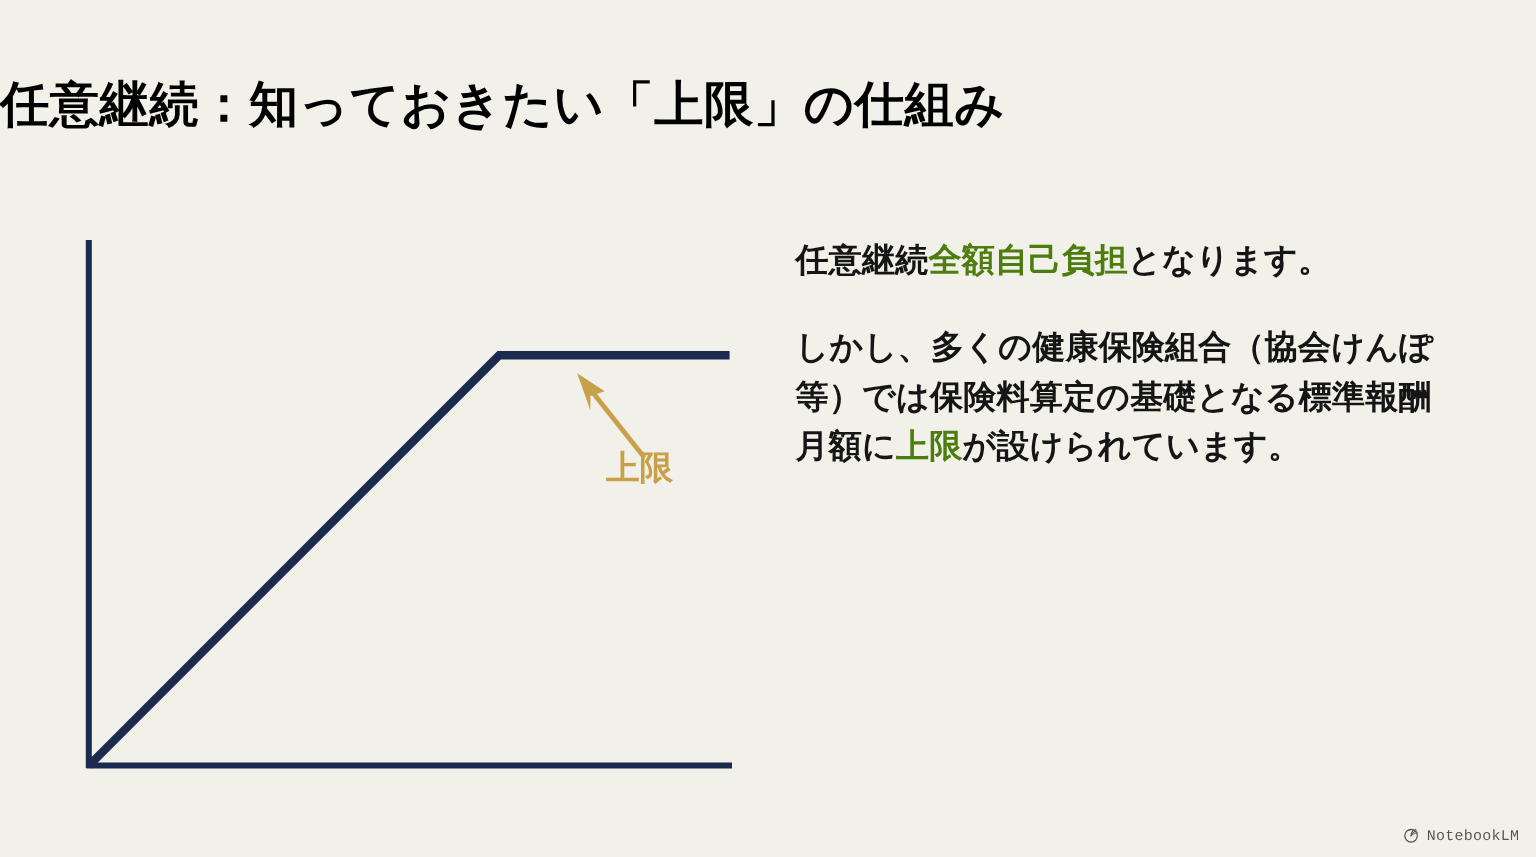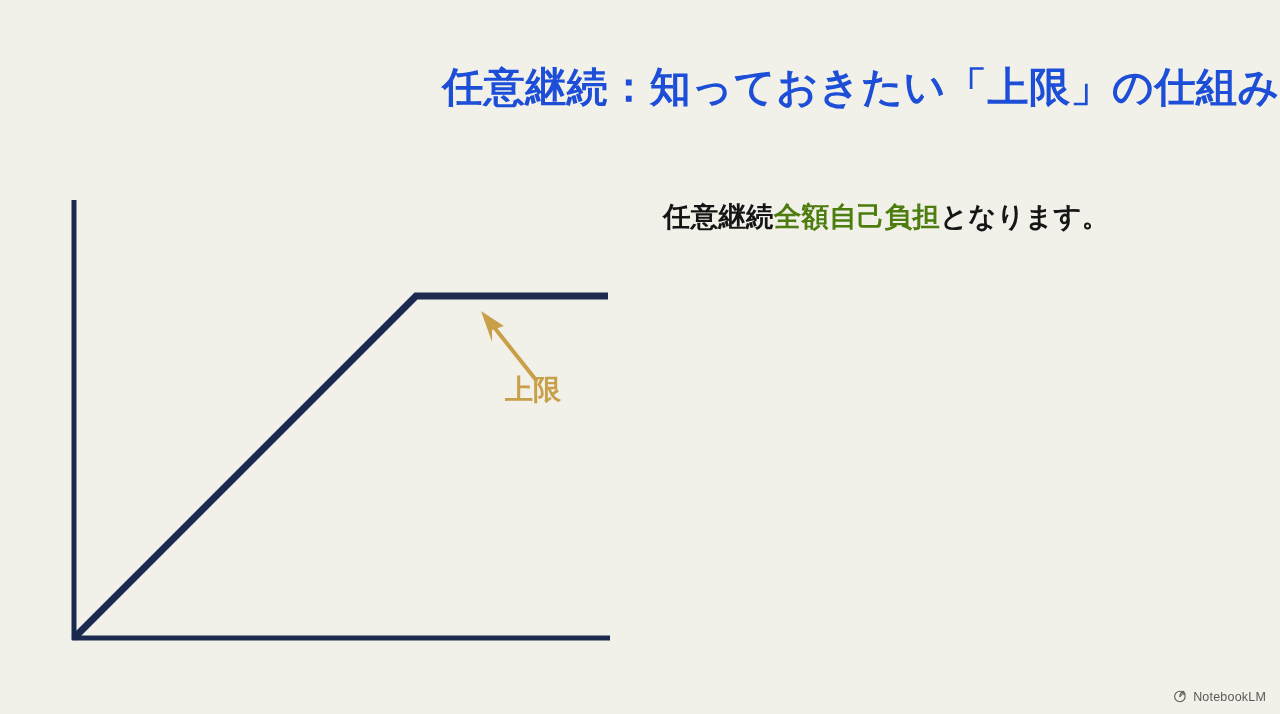--- a/index.html
+++ b/index.html
@@ -21,26 +21,26 @@
     inset: 0;
     background: #f2f1e9;
   }
 
   
   .title {
     position: absolute;
     left: 0;
     top: 62px;
     width: 1280px;
-    text-align: right;
+    text-align: left;
     font-size: 41px;
     line-height: 1.25;
     font-weight: 700;
     letter-spacing: 0.5px;
-    color: #1d4ed8;
+    color: #000000;
     white-space: nowrap;
   }
 
   
   .chart-area {
     position: absolute;
     left: 40px;
     top: 180px;
     width: 600px;
     height: 480px;
@@ -88,20 +88,21 @@
     right: 14px;
     bottom: 10px;
     display: flex;
     align-items: center;
     gap: 5px;
     color: #3c3c3c;
     font-size: 12.5px;
     font-weight: 400;
     letter-spacing: 0.2px;
     opacity: 0.85;
+    font-family: Liberation Mono, monospace;
   }
   .watermark svg {
     display: block;
   }
 </style>
 </head>
 <body>
 
 <div class="slide">
 
@@ -124,20 +125,23 @@
       <text class="chart-label" x="465" y="219">上限</text>
     </svg>
   </div>
 
   <div class="text-col">
 
     <p class="para">
       <span>任意継続</span><span class="gold">全額自己負担</span><span>となります。</span>
     </p>
 
+    <p class="para">
+      <span>しかし、多くの健康保険組合（協会けんぽ等）では保険料算定の基礎となる標準報酬月額に</span><span class="gold">上限</span><span>が設けられています。</span>
+    </p>
 
 
   </div>
 
   <div class="watermark">
     <span>
       <svg width="15" height="15" viewBox="0 0 24 24" fill="none" xmlns="http://www.w3.org/2000/svg">
         <circle cx="11" cy="12" r="8.4" stroke="#3c3c3c" stroke-width="1.7"></circle>
         <path d="M11 12 C11 7.9 13.6 4.6 17.4 3.6" stroke="#3c3c3c" stroke-width="1.7" stroke-linecap="round"></path>
         <path d="M11 12 C12.2 8.6 15.1 6.2 18.7 5.6" stroke="#3c3c3c" stroke-width="1.4" stroke-linecap="round"></path>

